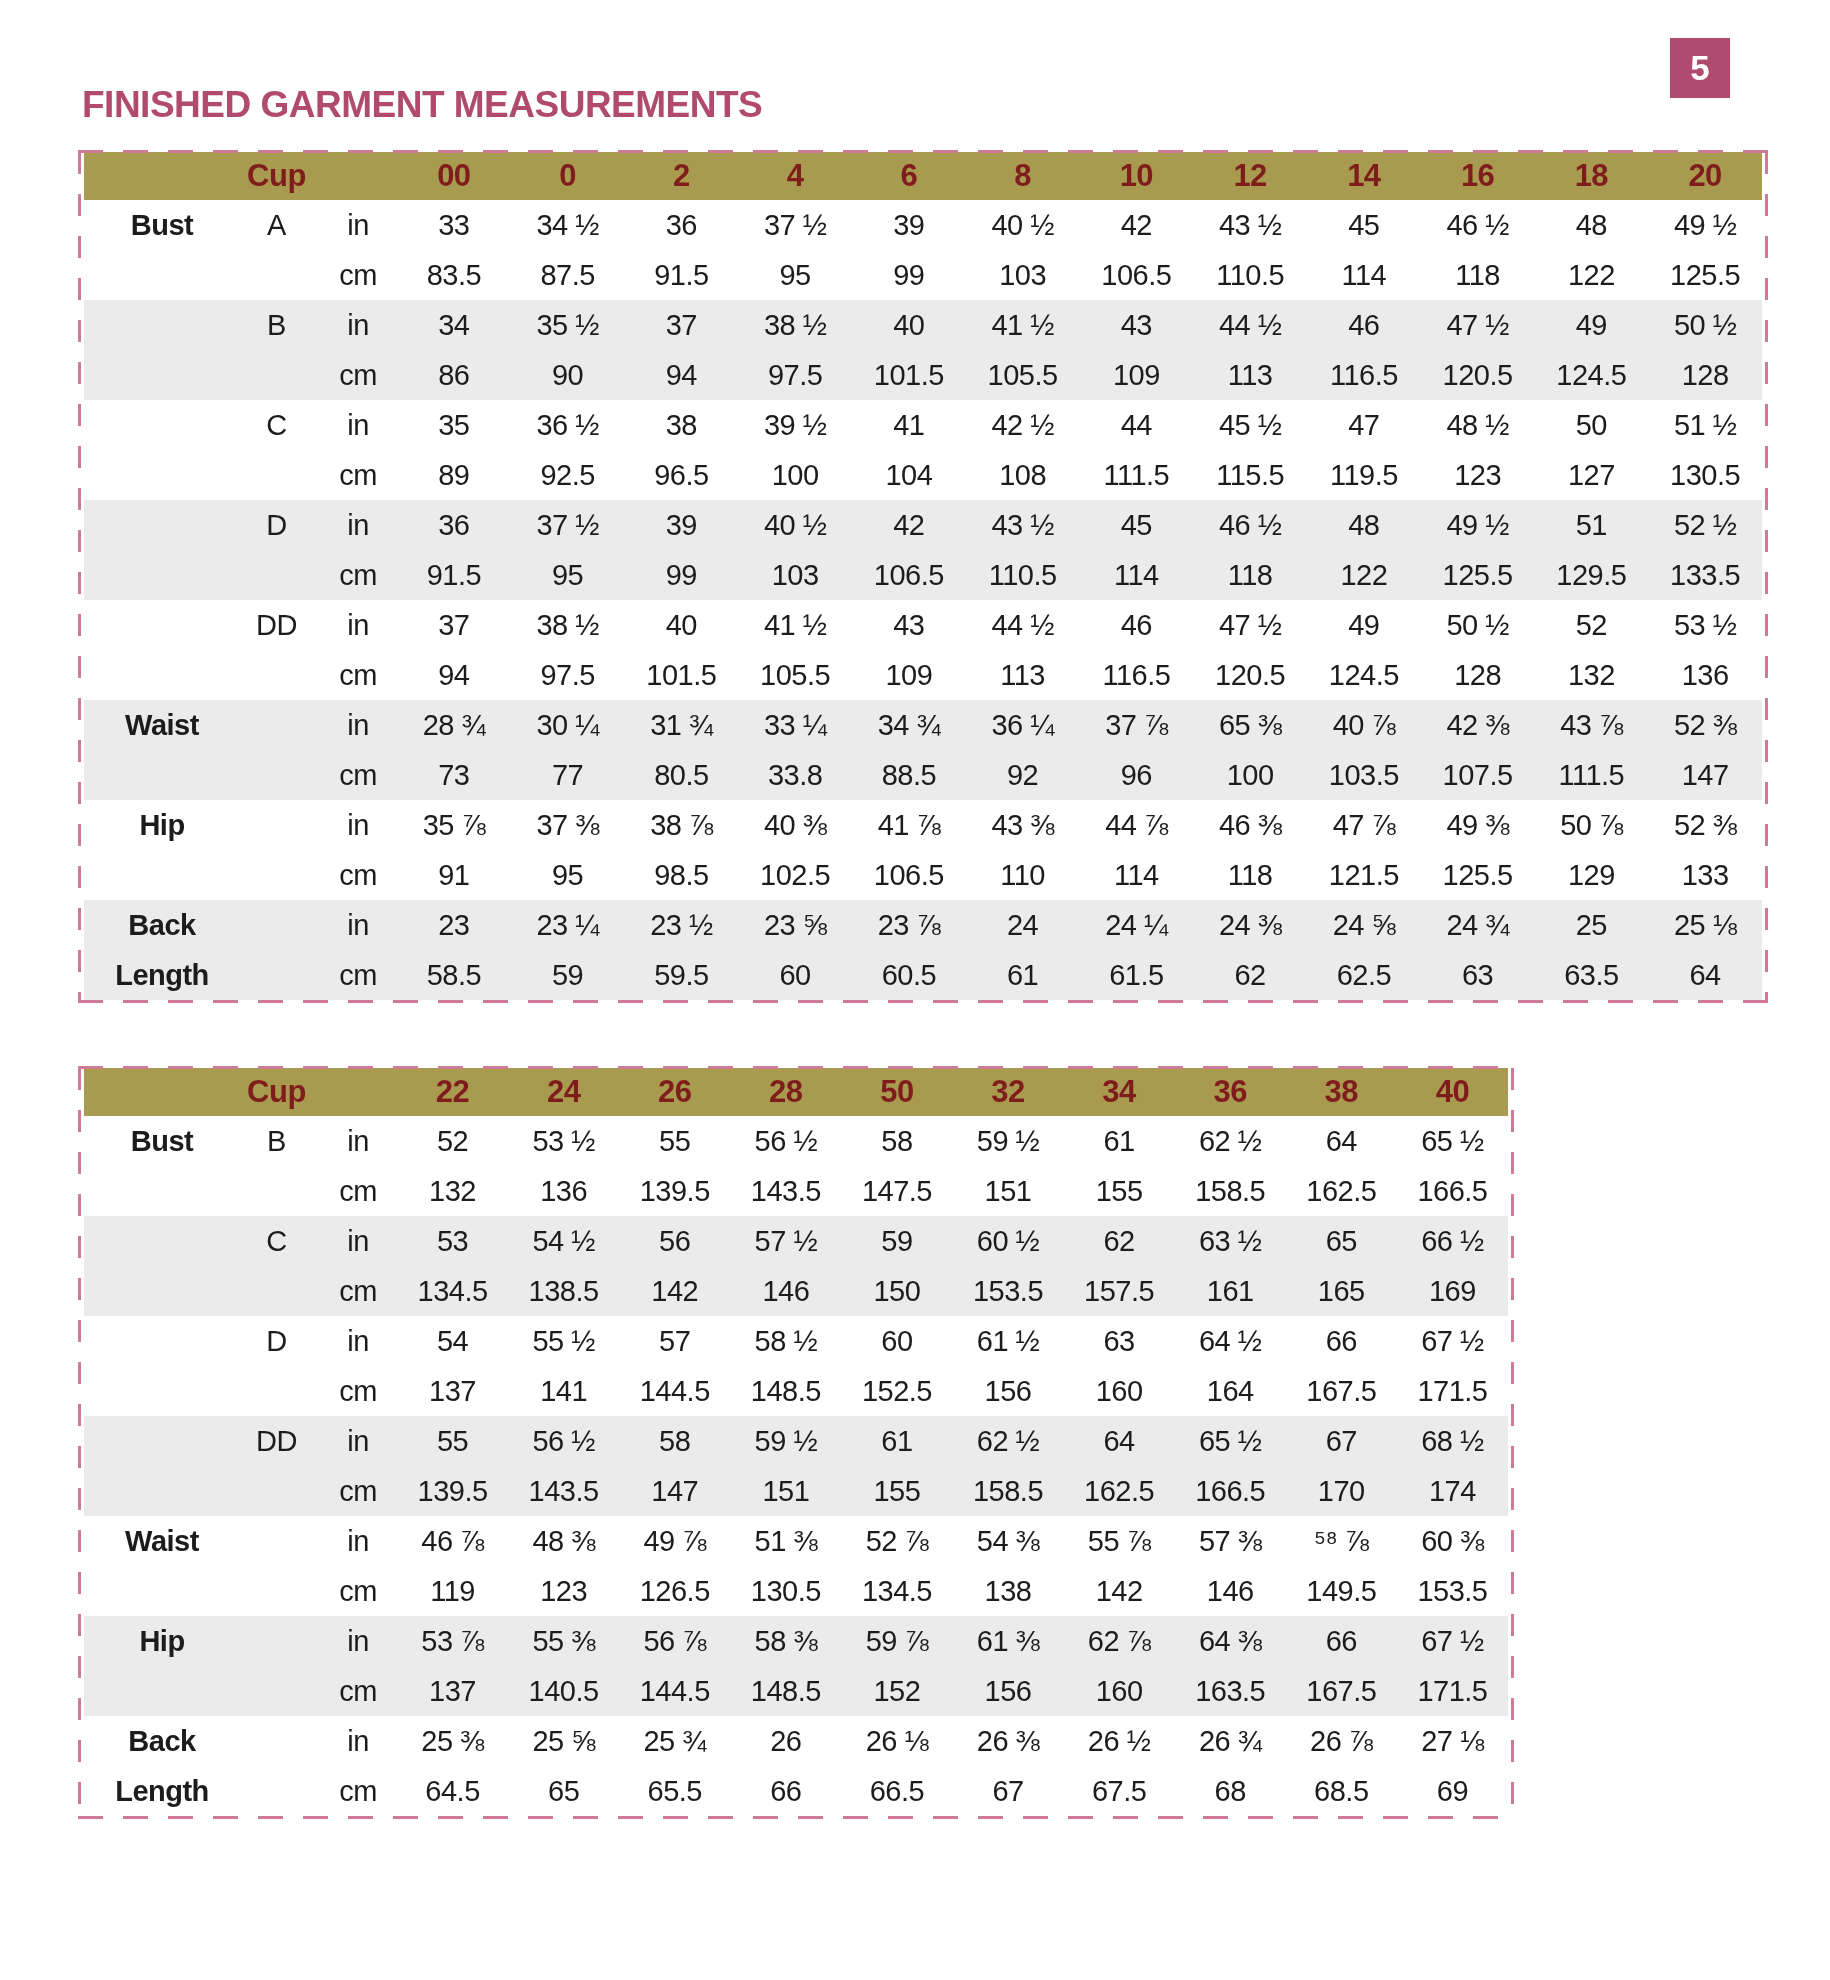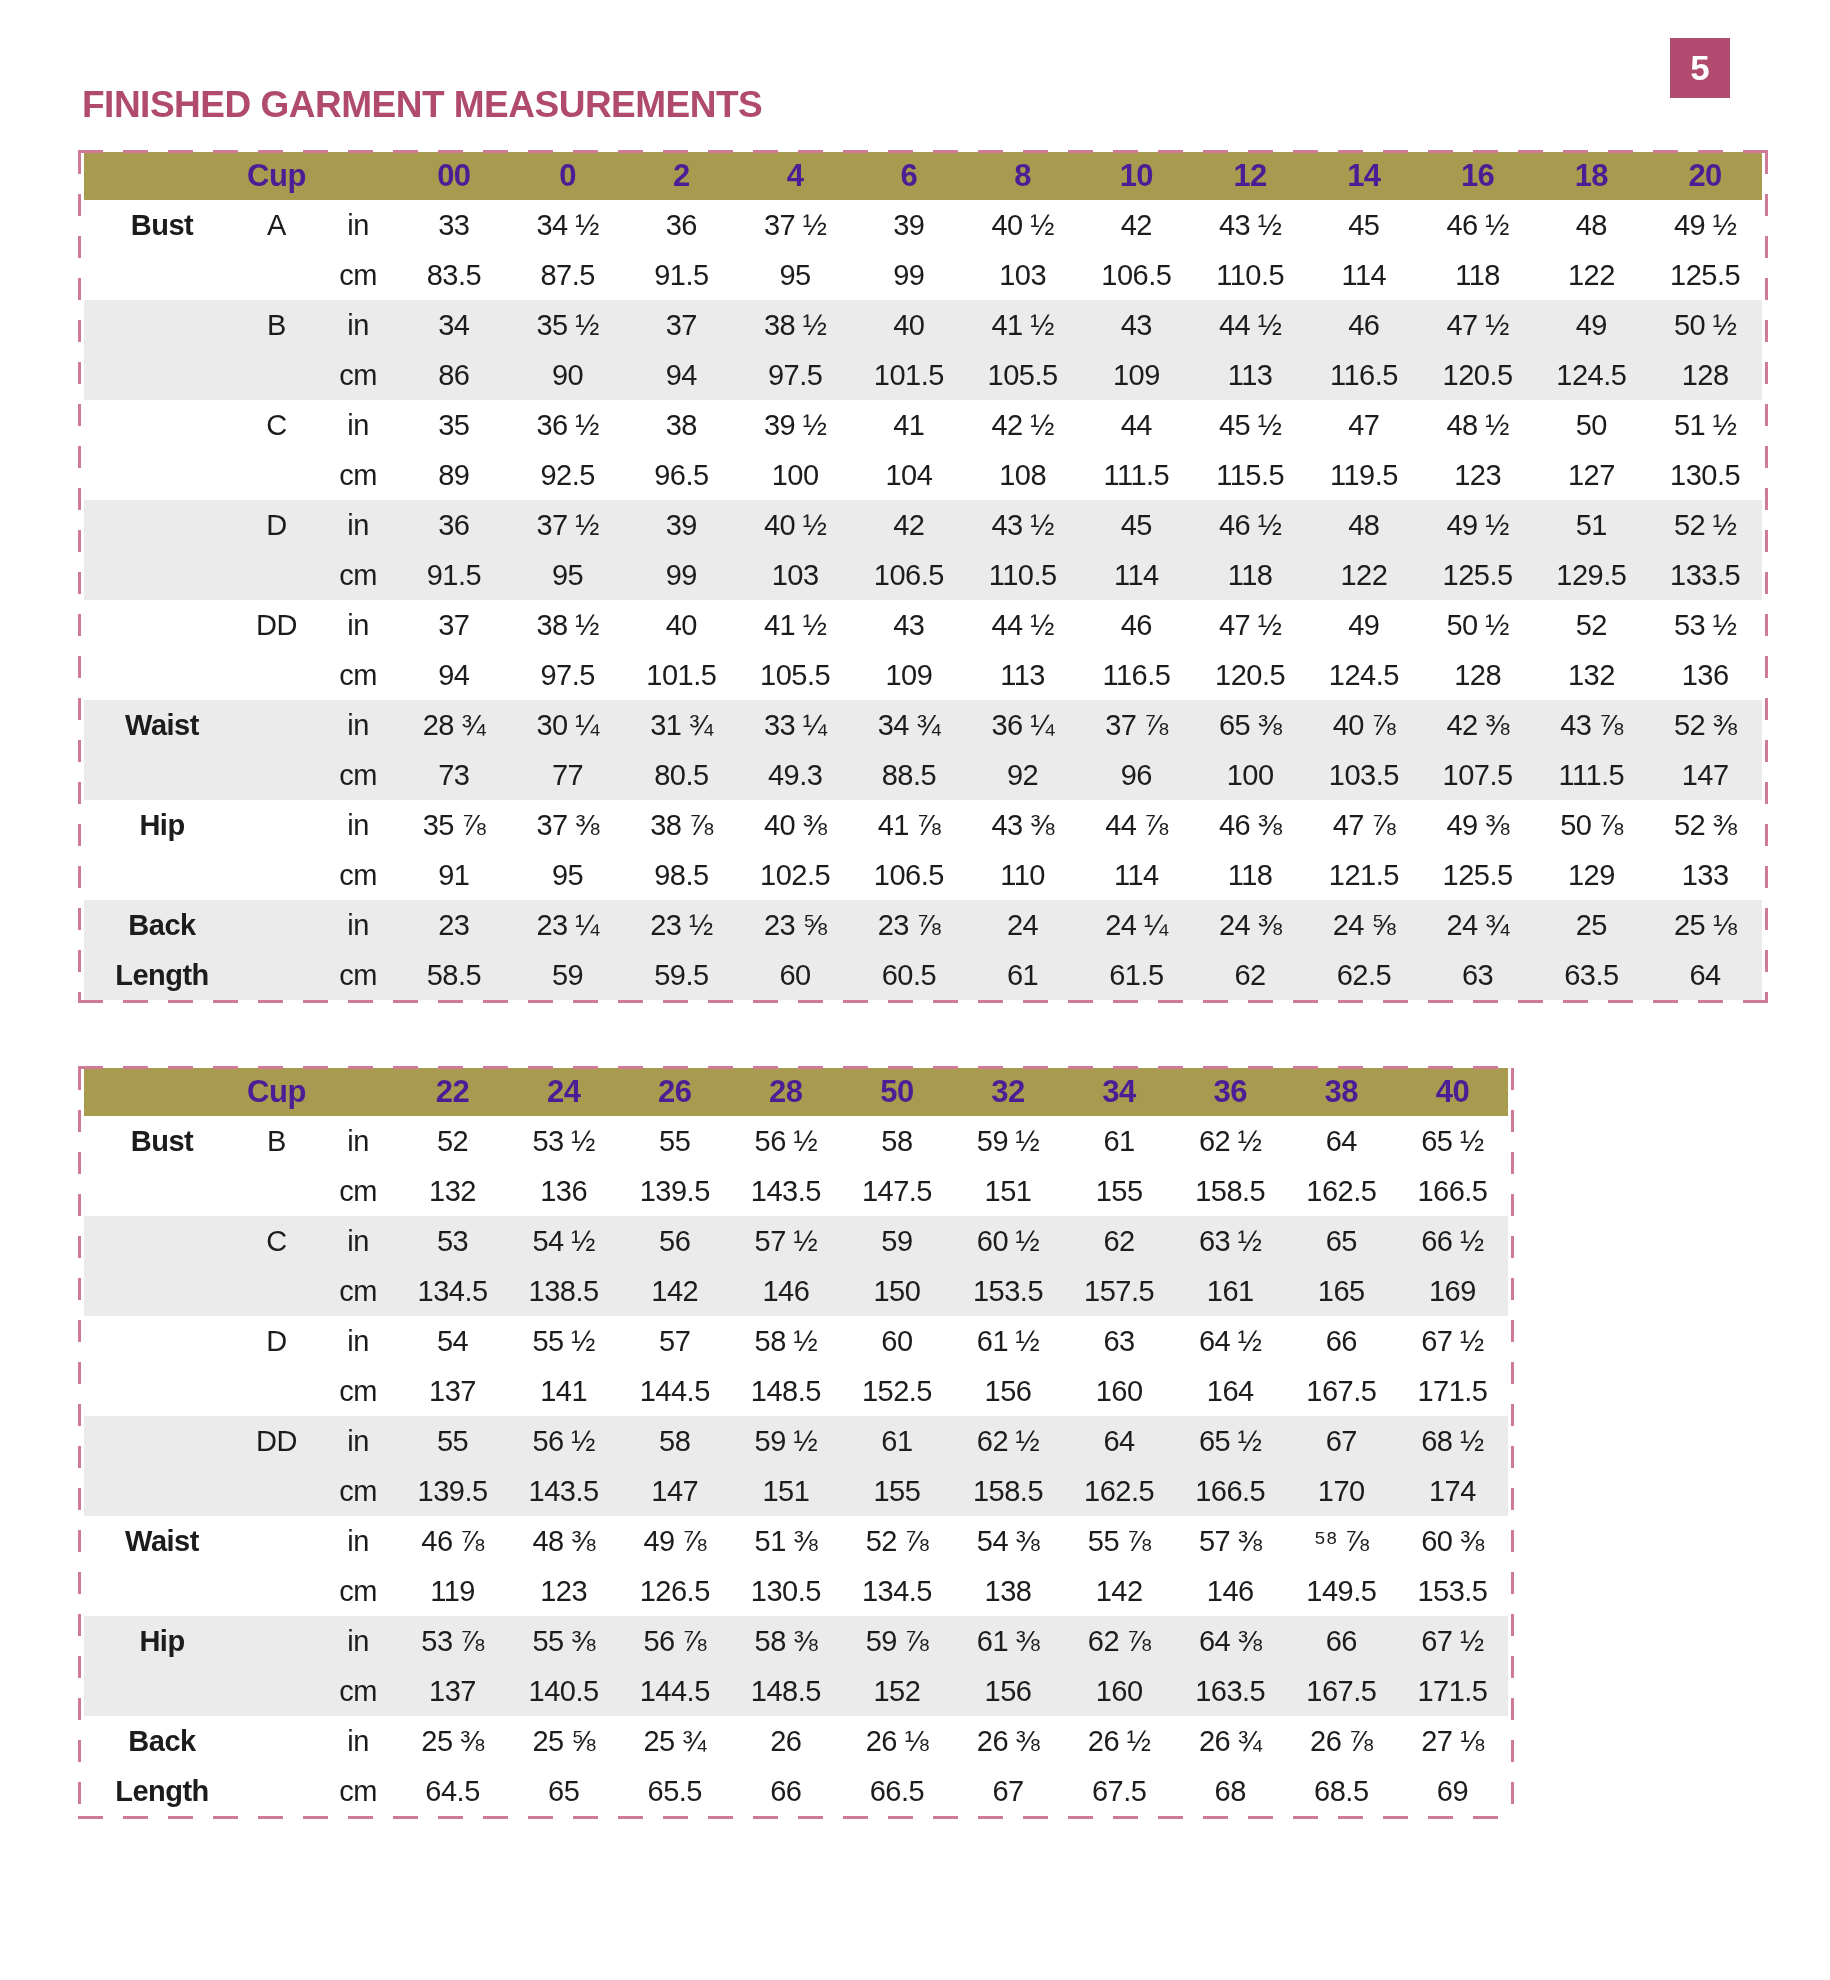--- a/index.html
+++ b/index.html
@@ -25,21 +25,21 @@
     font-size:37px;font-weight:bold;color:var(--maroon);letter-spacing:-0.5px;text-align:center;
   }
   .tbl-wrap{position:absolute;background:#fff;}
   .tbl-wrap.t1{left:84px;top:152px;width:1678px;}
   .tbl-wrap.t2{left:84px;top:1068px;width:1424px;}
   table{width:100%;table-layout:fixed;border-collapse:collapse;}
   col.col-label{width:150px}
   col.col-cup{width:85px}
   col.col-unit{width:78px}
   thead th{
-    background:var(--olive);color:#4c1d95;font-weight:bold;font-size:31px;
+    background:var(--olive);color:#7f1d1d;font-weight:bold;font-size:31px;
     height:48px;padding:0;text-align:center;letter-spacing:-0.5px;
   }
   tbody td{
     font-size:29px;height:50px;padding:0;text-align:center;
     letter-spacing:-0.5px;white-space:nowrap;
   }
   tbody tr.shade{background:var(--gray);}
   td.lbl{text-align:center;font-weight:bold;padding-left:6px;}
   
   .dash{position:absolute;pointer-events:none;}
@@ -288,21 +288,21 @@
           <td>43 ⅞</td>
           <td>52 ⅜</td>
         </tr>
         <tr class="shade">
           <td class="lbl"></td>
           <td></td>
           <td>cm</td>
           <td>73</td>
           <td>77</td>
           <td>80.5</td>
-          <td>49.3</td>
+          <td>33.8</td>
           <td>88.5</td>
           <td>92</td>
           <td>96</td>
           <td>100</td>
           <td>103.5</td>
           <td>107.5</td>
           <td>111.5</td>
           <td>147</td>
         </tr>
         <tr>

